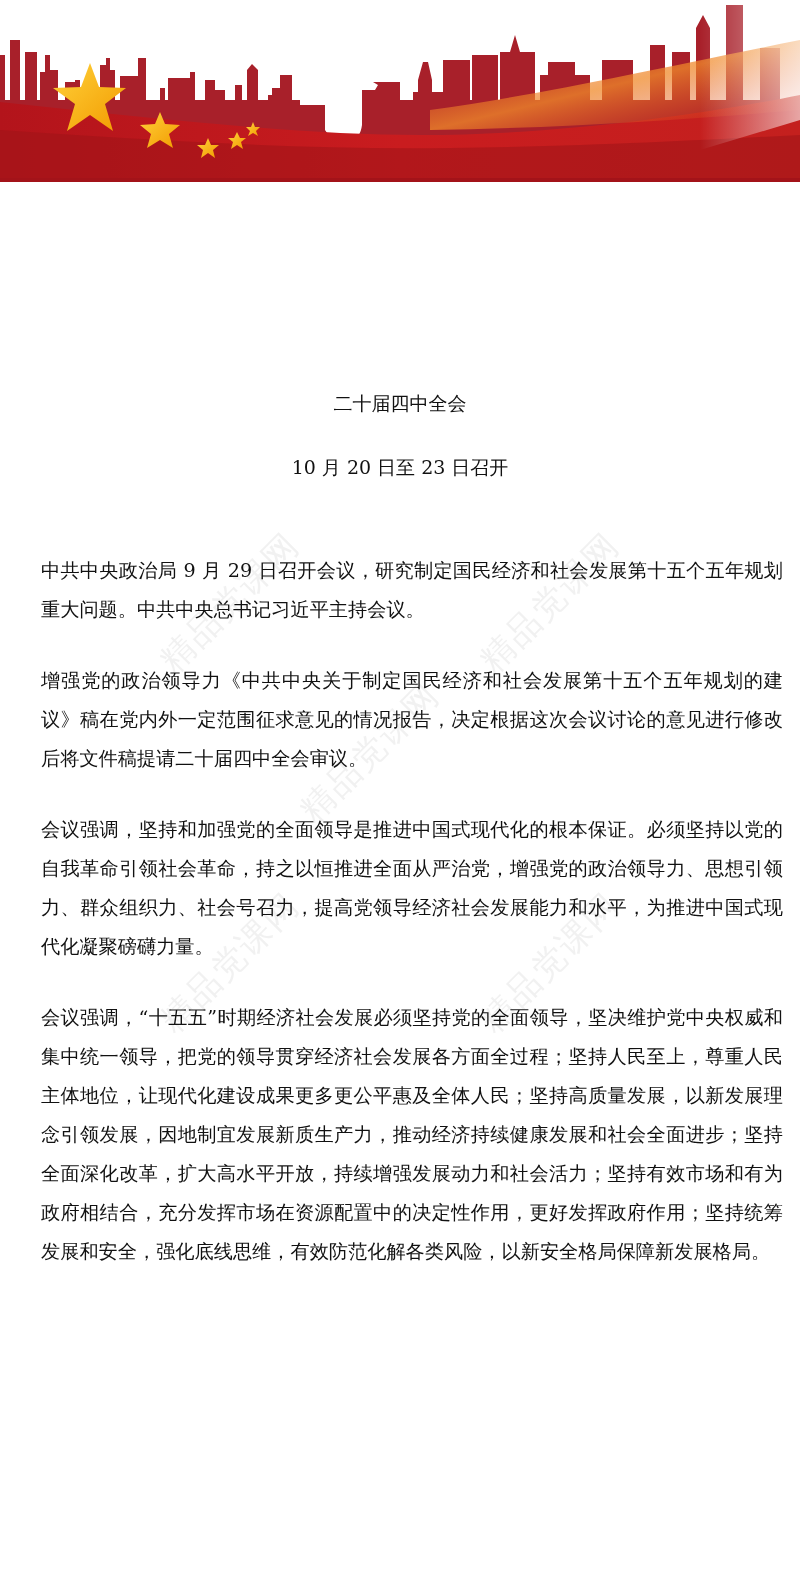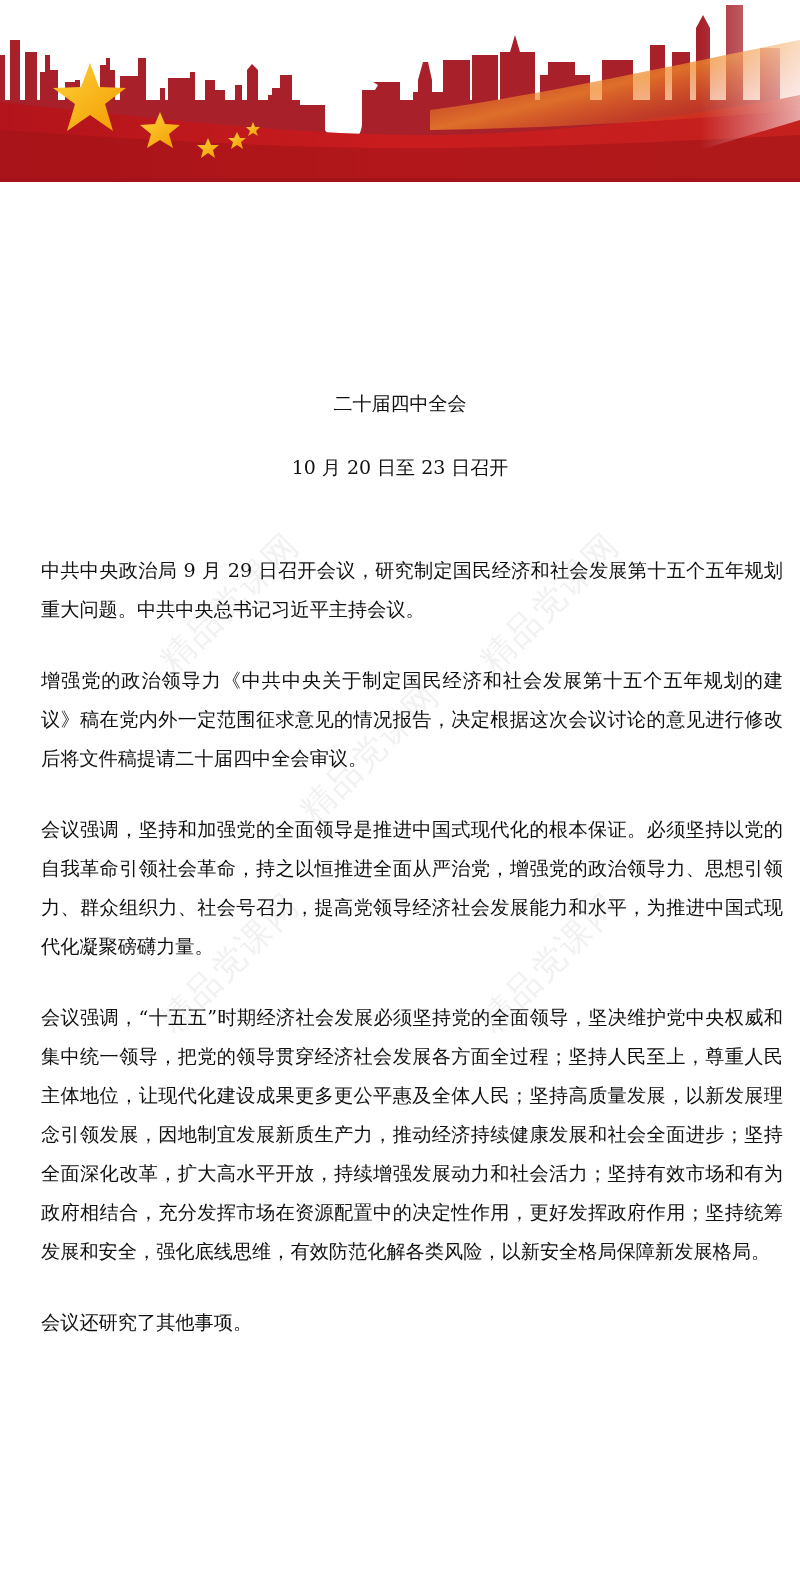--- a/index.html
+++ b/index.html
@@ -138,14 +138,13 @@
 </div>
 
 <div class="title title-main">二十届四中全会</div>
 <div class="title title-sub">10 月 20 日至 23 日召开</div>
 
 <div class="content">
   <p class="para">中共中央政治局 9 月 29 日召开会议，研究制定国民经济和社会发展第十五个五年规划重大问题。中共中央总书记习近平主持会议。</p>
   <p class="para">增强党的政治领导力《中共中央关于制定国民经济和社会发展第十五个五年规划的建议》稿在党内外一定范围征求意见的情况报告，决定根据这次会议讨论的意见进行修改后将文件稿提请二十届四中全会审议。</p>
   <p class="para">会议强调，坚持和加强党的全面领导是推进中国式现代化的根本保证。必须坚持以党的自我革命引领社会革命，持之以恒推进全面从严治党，增强党的政治领导力、思想引领力、群众组织力、社会号召力，提高党领导经济社会发展能力和水平，为推进中国式现代化凝聚磅礴力量。</p>
   <p class="para">会议强调，“十五五”时期经济社会发展必须坚持党的全面领导，坚决维护党中央权威和集中统一领导，把党的领导贯穿经济社会发展各方面全过程；坚持人民至上，尊重人民主体地位，让现代化建设成果更多更公平惠及全体人民；坚持高质量发展，以新发展理念引领发展，因地制宜发展新质生产力，推动经济持续健康发展和社会全面进步；坚持全面深化改革，扩大高水平开放，持续增强发展动力和社会活力；坚持有效市场和有为政府相结合，充分发挥市场在资源配置中的决定性作用，更好发挥政府作用；坚持统筹发展和安全，强化底线思维，有效防范化解各类风险，以新安全格局保障新发展格局。</p>
-  <p class="para">会议还研究了其他事项。</p>
 </div>
 
 </body></html>

